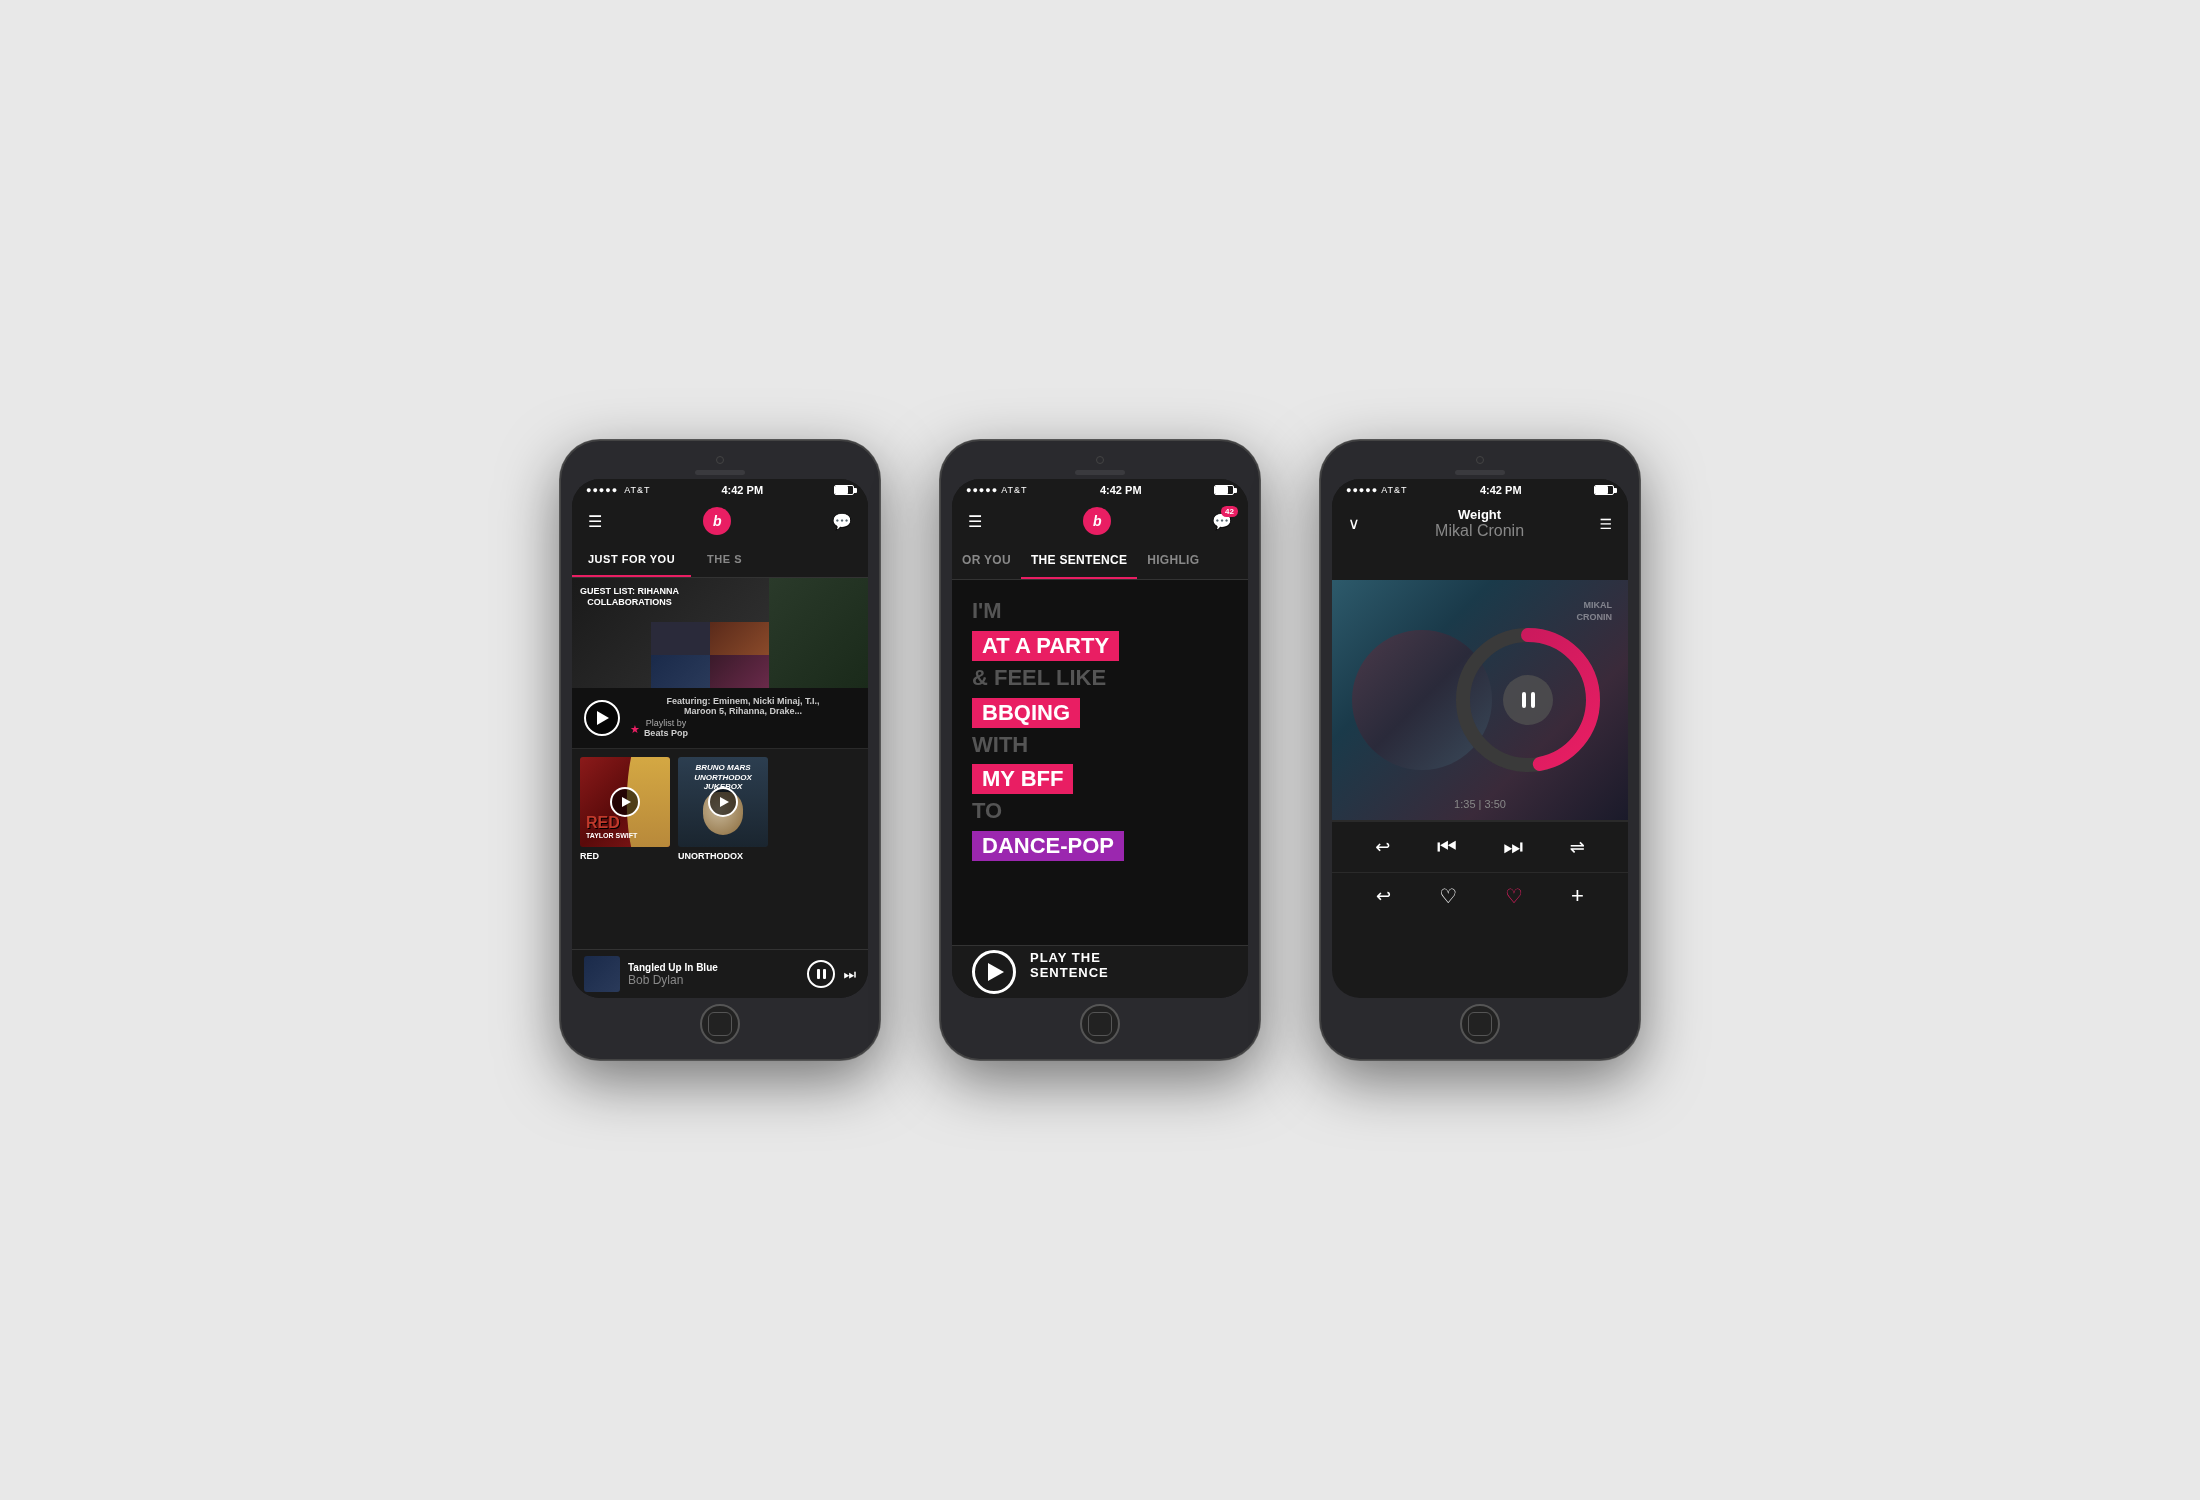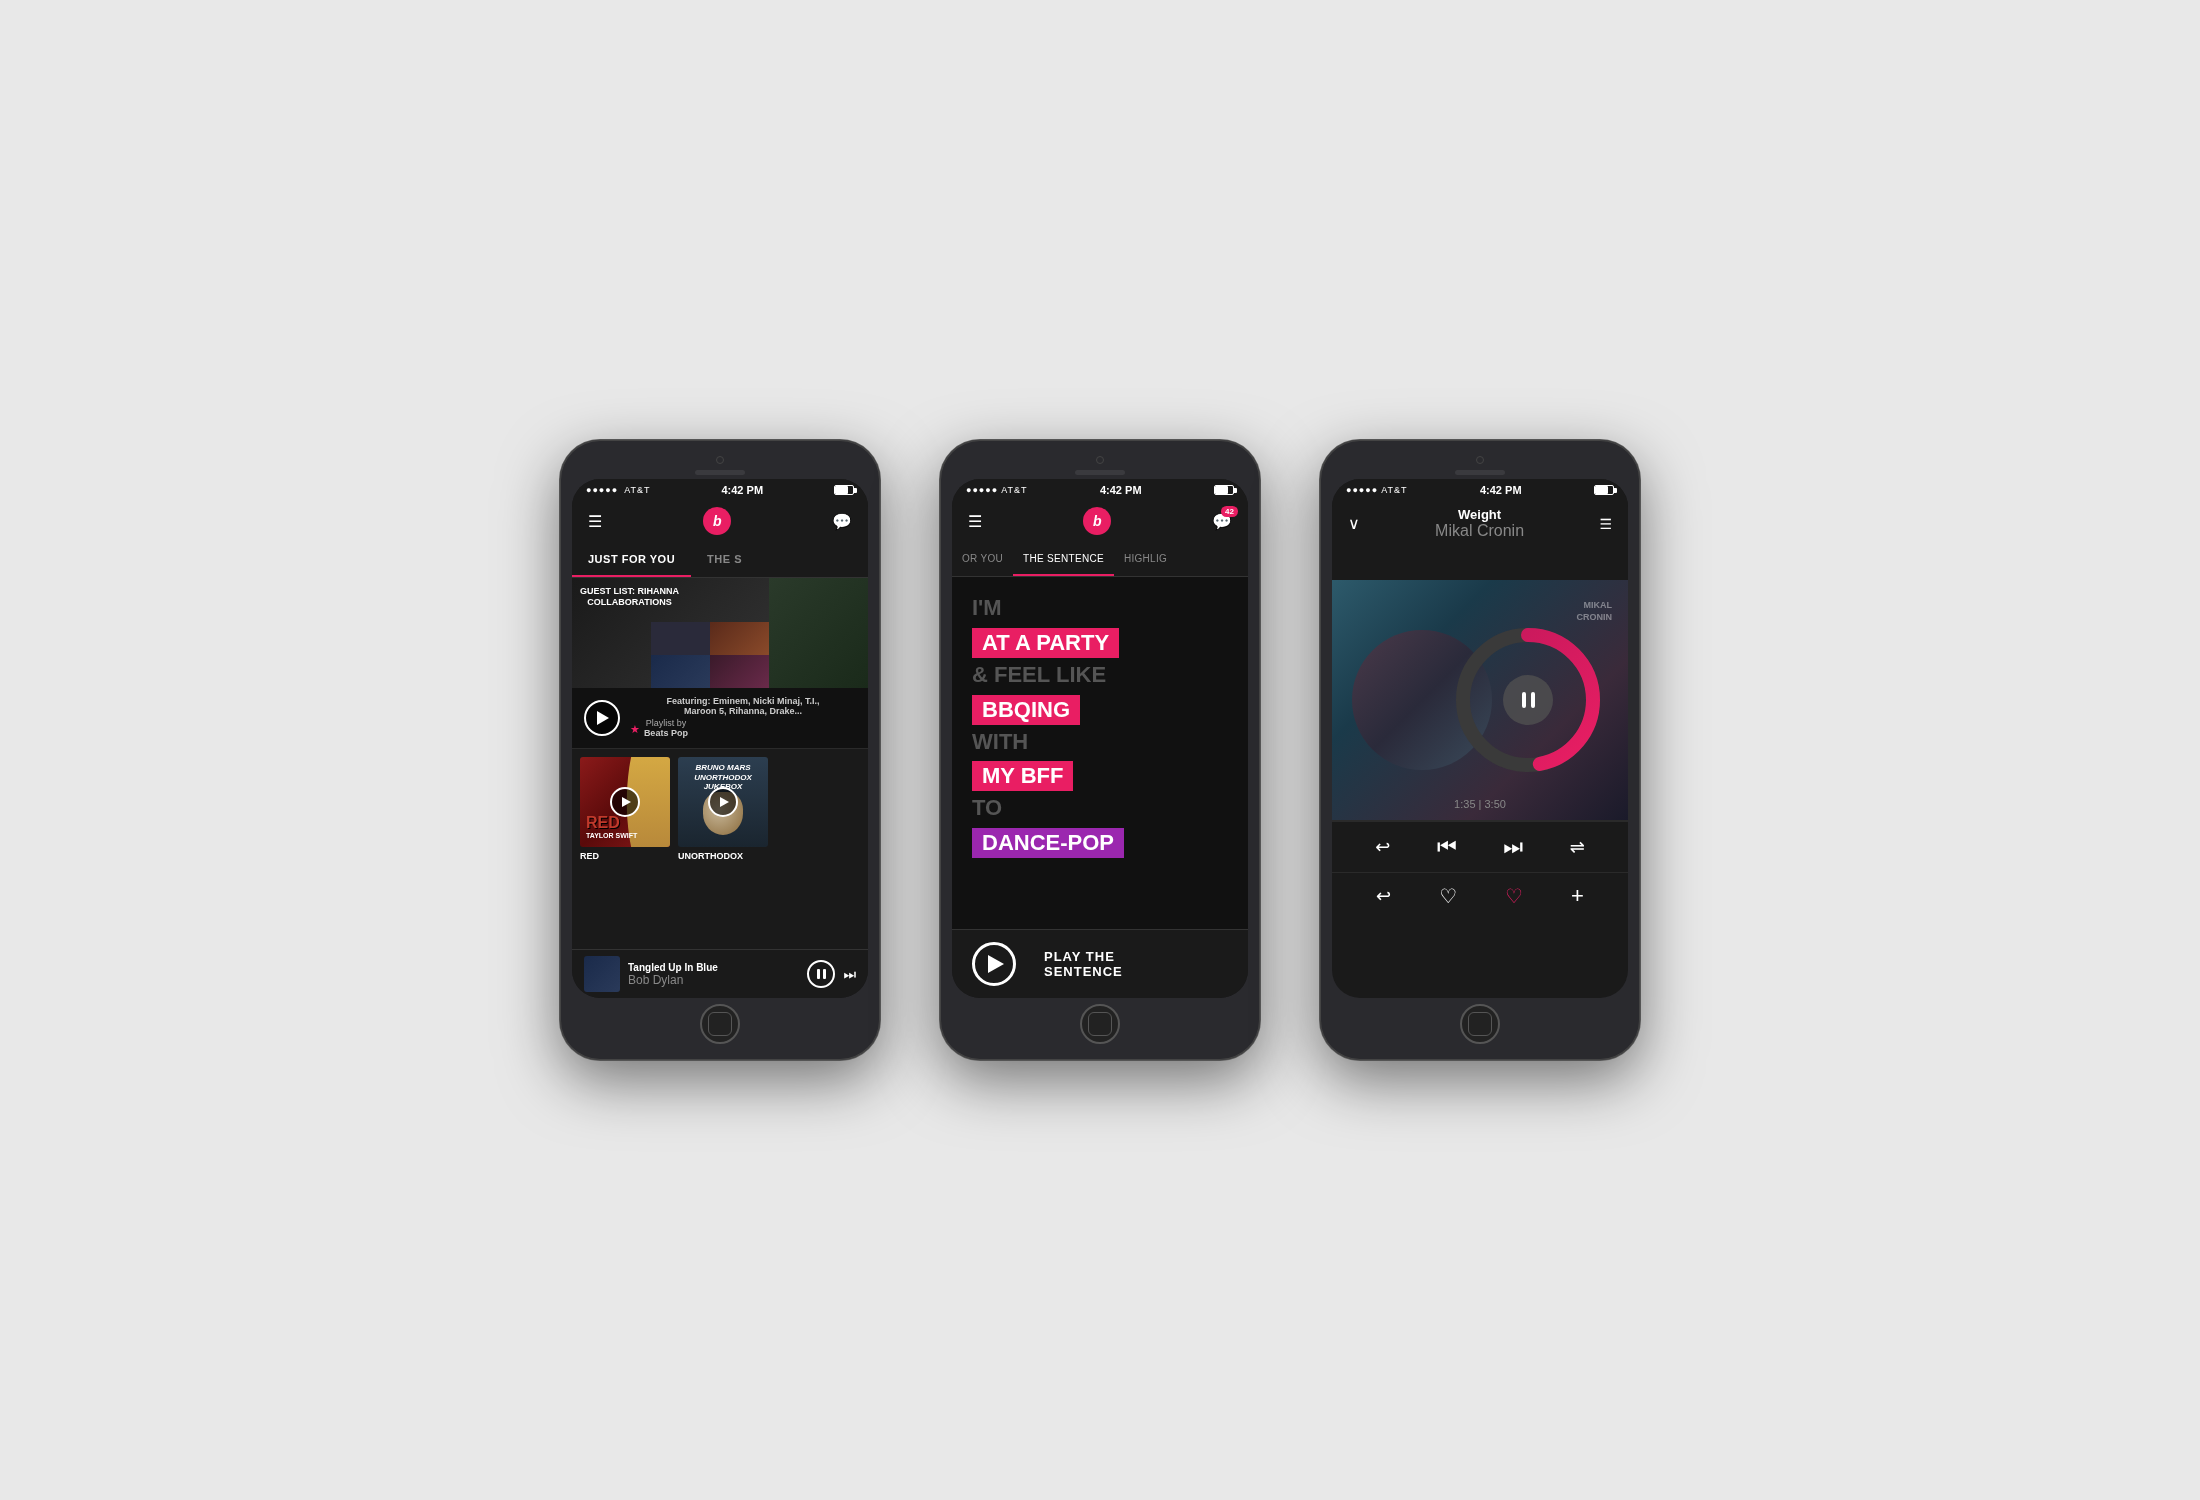--- a/index.html
+++ b/index.html
@@ -210,22 +210,22 @@
     
     .p2-tabs {
       display: flex;
       background: #1a1a1a;
       border-bottom: 1px solid #333;
       flex-shrink: 0;
       overflow: hidden;
     }
     .p2-tab {
       padding: 10px 10px;
-      font-size: 10px;
-      font-weight: 400;
+      font-size: 12px;
+      font-weight: 700;
       color: #888;
       letter-spacing: 0.3px;
       white-space: nowrap;
     }
     .p2-tab.active { color: #fff; border-bottom: 2px solid #e91e63; }
 
     .sentence-content {
       flex: 1;
       background: #111;
       padding: 16px 20px;
@@ -256,24 +256,24 @@
       padding: 2px 10px;
       font-size: 22px;
       font-weight: 800;
       text-transform: uppercase;
       margin: 2px 0;
     }
 
     .play-sentence-bar {
       background: #1a1a1a;
       border-top: 1px solid #333;
-      padding: 12px 20px;
-      display: flex;
-      align-items: center;
-      gap: 28px;
+      padding: 4px 20px;
+      display: flex;
+      align-items: flex-start;
+      gap: 14px;
       flex-shrink: 0;
     }
     .play-sentence-circle {
       width: 44px; height: 44px; border-radius: 50%; border: 3px solid #fff;
       display: flex; align-items: center; justify-content: center; flex-shrink: 0;
     }
     .play-sentence-text {
       font-size: 13px; font-weight: 900; color: #fff; text-transform: uppercase; letter-spacing: 1px;
     }
 

